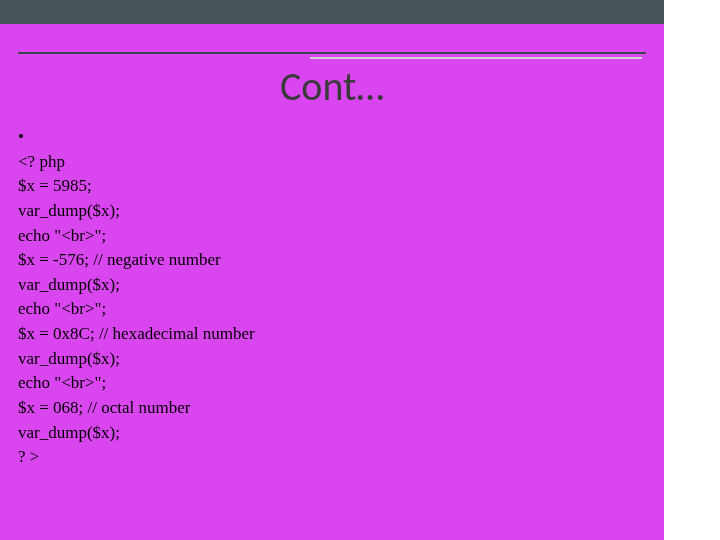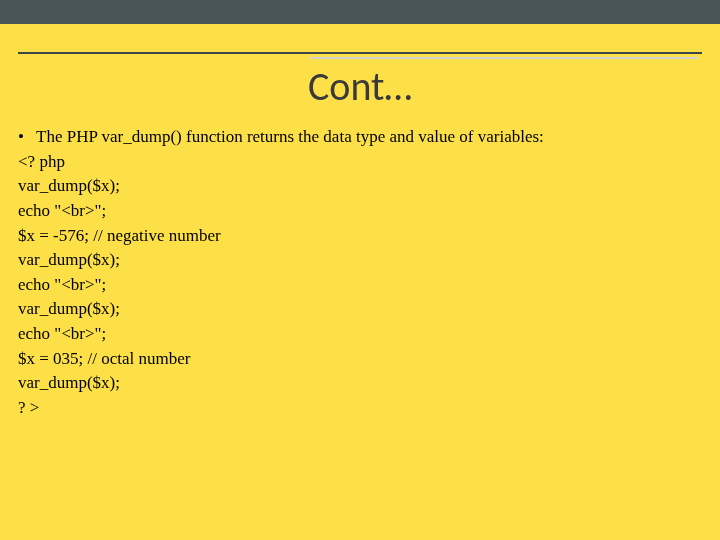--- a/index.html
+++ b/index.html
@@ -3,24 +3,24 @@
   <meta charset="utf-8">
   <style>
     * { margin: 0; padding: 0; box-sizing: border-box; }
     html, body { width: 720px; height: 540px; overflow: hidden; }
     body {
       font-family: "Times New Roman", Times, serif;
       background: #ffffff;
       color: #000000;
     }
     .slide {
-      width: 720px;
+      width: 664px;
       height: 540px;
       position: relative;
-      background: #fde047;
+      background: #d946ef;
     }
     .top-band {
       width: 100%;
       height: 24px;
       background: #4a5559;
     }
     .underline-main {
       position: absolute;
       left: 18px;
       right: 18px;
@@ -69,27 +69,28 @@
 <div class="slide">
   <div class="top-band"></div>
   <div class="underline-main"></div>
   <div class="underline-shadow"></div>
 
   <div class="title">Cont…</div>
 
   <div class="content">
     <div class="bullet-row">
       <span class="bullet-mark">•</span>
-      <span>The PHP var_dump() function returns the data type and value of variables:</span>
     </div>
     <div class="code-line">&lt;? php</div>
+    <div class="code-line">$x = 5985;</div>
     <div class="code-line">var_dump($x);</div>
     <div class="code-line">echo "&lt;br&gt;";</div>
     <div class="code-line">$x = -576; // negative number</div>
     <div class="code-line">var_dump($x);</div>
     <div class="code-line">echo "&lt;br&gt;";</div>
+    <div class="code-line">$x = 0x8C; // hexadecimal number</div>
     <div class="code-line">var_dump($x);</div>
     <div class="code-line">echo "&lt;br&gt;";</div>
-    <div class="code-line">$x = 035; // octal number</div>
+    <div class="code-line">$x = 068; // octal number</div>
     <div class="code-line">var_dump($x);</div>
     <div class="code-line">? &gt;</div>
   </div>
 </div>
 
 </body></html>

